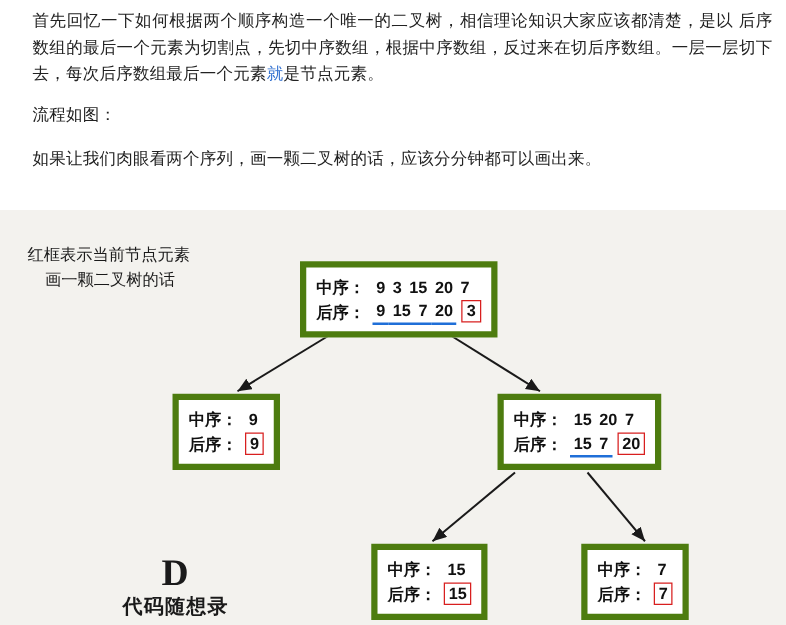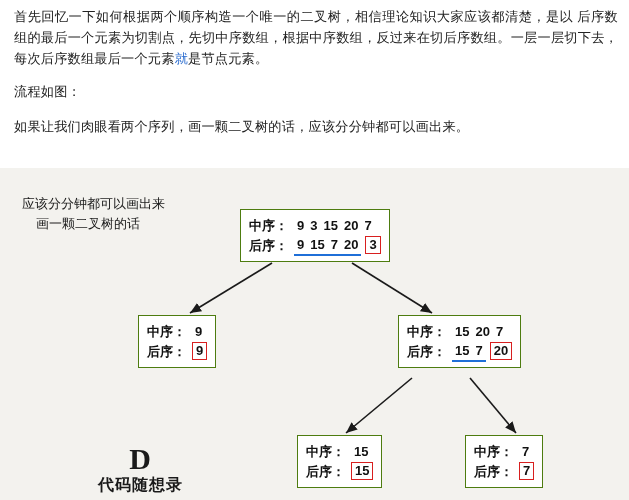--- a/index.html
+++ b/index.html
@@ -21,21 +21,21 @@
     background: #ffffff;
   }
   
   .article {
     position: absolute;
     left: 10px;
     top: 6px;
     width: 608px;
   }
   .article p {
-    margin: 0 0 14px 4px;
+    margin: 0 0 14px 16px;
     font-size: 13.2px;
     line-height: 21px;
     color: #222222;
     letter-spacing: 0.2px;
     text-align: justify;
   }
   .article p.tight {
     margin-bottom: 12px;
   }
   .hl-blue {
@@ -61,21 +61,21 @@
     white-space: nowrap;
   }
   .legend .l2 {
     padding-left: 14px;
   }
 
   
   .node {
     position: absolute;
     background: #ffffff;
-    border: 1px solid #4d7c0f;
+    border: 5px solid #4d7c0f;
     box-sizing: border-box;
     padding: 5px 8px 6px 8px;
     font-size: 13px;
     line-height: 19px;
     color: #111111;
     white-space: nowrap;
   }
   .node .row {
     display: flex;
     align-items: center;
@@ -161,21 +161,21 @@
       <line x1="272" y1="95" x2="190" y2="145" stroke="#1a1a1a" stroke-width="1.6" marker-end="url(#arrow)"></line>
 
       <line x1="352" y1="95" x2="432" y2="145" stroke="#1a1a1a" stroke-width="1.6" marker-end="url(#arrow)"></line>
 
       <line x1="412" y1="210" x2="346" y2="265" stroke="#1a1a1a" stroke-width="1.6" marker-end="url(#arrow)"></line>
 
       <line x1="470" y1="210" x2="516" y2="265" stroke="#1a1a1a" stroke-width="1.6" marker-end="url(#arrow)"></line>
     </svg>
 
     <div class="legend">
-      <div>应该分分钟都可以画出来</div>
+      <div>红框表示当前节点元素</div>
       <div class="l2">画一颗二叉树的话</div>
     </div>
 
     <div class="node" style="left:240px; top:41px;">
       <div class="row">
         <span class="lbl">中序：</span>
         <span class="vals">
           <span class="v">9</span>
           <span class="v">3</span>
           <span class="v">15</span>

